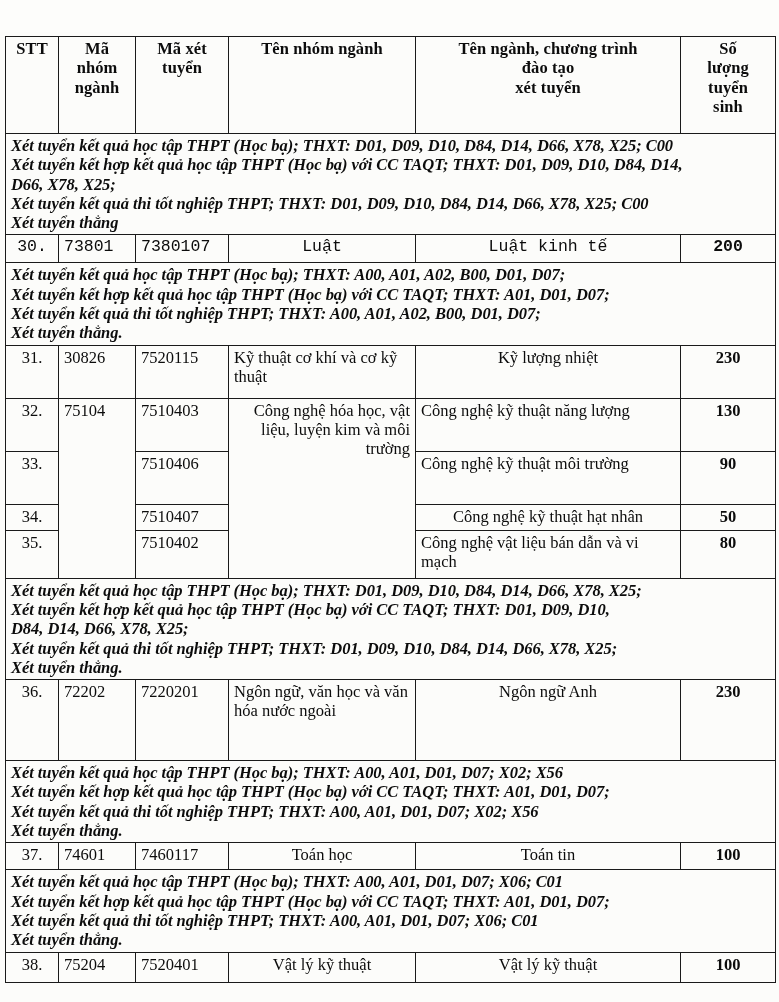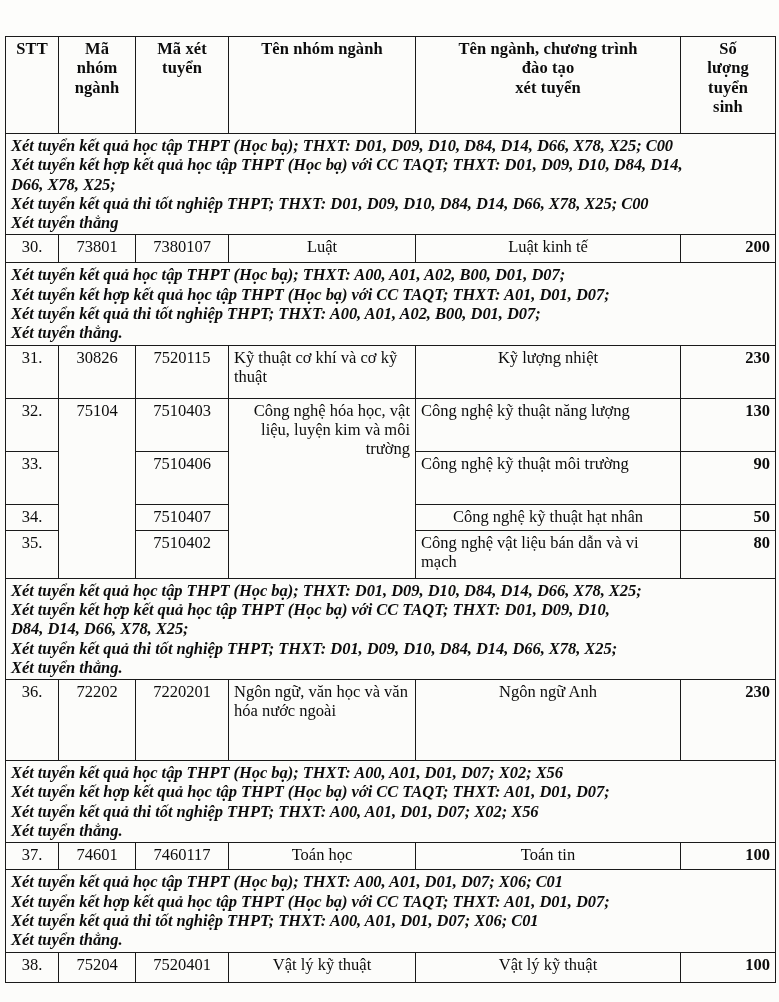--- a/index.html
+++ b/index.html
@@ -57,27 +57,27 @@
     font-size:16.3px;
     line-height:1.30;
     padding:3px 6px 4px 8px;
     letter-spacing:-.05px;
     text-align:left;
     font-style:italic;
   }
   td.note .ln{display:block;white-space:normal;}
 
   td.num{ text-align:center; vertical-align:middle; font-size:16.5px;}
-  td.code{ text-align:center; vertical-align:middle; font-size:16.5px;}
-  td.qty{ text-align:right; vertical-align:middle; font-weight:bold; font-size:16.5px;}
+  td.code{ text-align:left; vertical-align:middle; font-size:16.5px;}
+  td.qty{ text-align:center; vertical-align:middle; font-weight:bold; font-size:16.5px;}
   td.name{ text-align:left; vertical-align:top; padding-top:3px;}
   td.namemid{ text-align:center; vertical-align:middle;}
   td.grp{ text-align:right; vertical-align:middle; }
 
-  .h-r30 td{height:23px;}
+  .h-r30 td{height:23px;font-family:Liberation Mono, monospace;}
   .h-r31 td{height:48px;}
   .h-r32 td{height:48px;}
   .h-r33 td{height:48px;}
   .h-r34 td{height:21px;}
   .h-r35 td{height:43px;}
   .h-r36 td{height:76px;}
   .h-r37 td{height:22px;}
   .h-r38 td{height:25px;}
 </style>
 </head>

